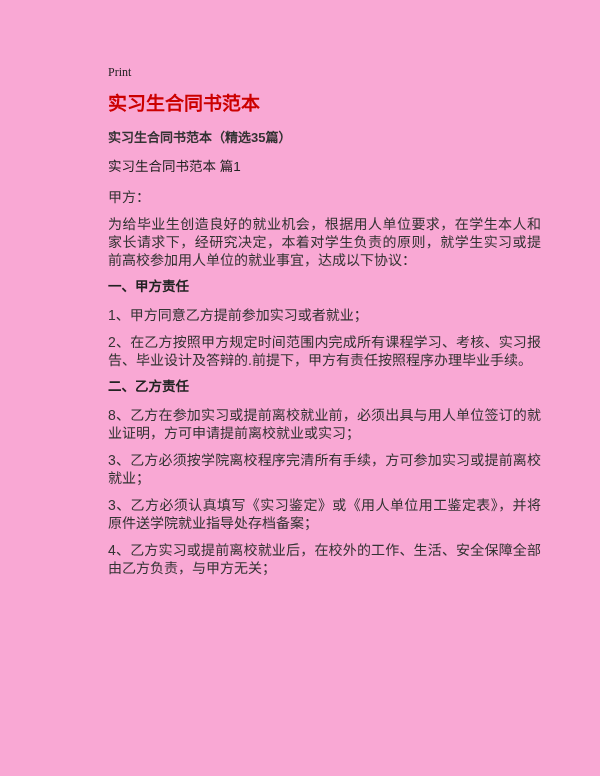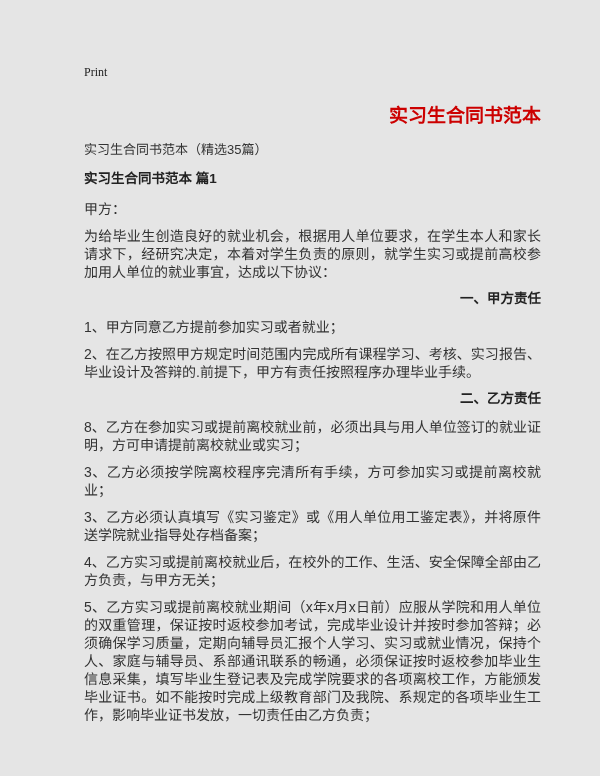--- a/index.html
+++ b/index.html
@@ -11,69 +11,68 @@
     width: 600px;
     height: 776px;
     overflow: hidden;
     font-family: "Liberation Sans", sans-serif;
     color: #333333;
   }
   .page {
     box-sizing: border-box;
     width: 600px;
     height: 776px;
-    padding: 62px 59px 20px 84px;
-    background: #e5e5e5;
+    padding: 62px 59px 20px 108px;
+    background: #f9a8d4;
   }
   .print-link {
     display: inline-block;
     font-family: "Liberation Serif", serif;
     font-size: 12px;
     line-height: 14px;
     color: #222222;
     text-decoration: none;
     cursor: pointer;
   }
   h1.doc-title {
-    margin: 24px 0 13px 0;
+    margin: 12px 0 13px 0;
     font-size: 19px;
     line-height: 24px;
     font-weight: bold;
-    text-align: right;
+    text-align: left;
     color: #cc0000;
   }
   .doc-subtitle {
     margin: 0 0 11px 0;
     font-size: 13px;
     line-height: 18px;
-    font-weight: normal;
+    font-weight: bold;
     color: #333333;
   }
   h2.piece-title {
     margin: 0 0 12px 0;
     font-size: 13.5px;
     line-height: 18px;
-    font-weight: bold;
+    font-weight: normal;
     color: #222222;
   }
   .article p.para {
     margin: 0 0 9px 0;
     font-size: 14px;
     line-height: 18px;
     color: #333333;
     text-align: justify;
     word-break: break-all;
   }
   .article h3.sec-heading {
     margin: 1px 0 10px 0;
     font-size: 13.5px;
     line-height: 18px;
     font-weight: bold;
     color: #222222;
-    text-align: right;
   }
 </style>
 </head>
 <body>
 
 <div class="page">
   <a class="print-link">Print</a>
 
   <h1 class="doc-title" style="color: rgb(204, 0, 0);">实习生合同书范本</h1>
 
@@ -85,15 +84,14 @@
       <p class="para">甲方：</p>
       <p class="para">为给毕业生创造良好的就业机会，根据用人单位要求，在学生本人和家长请求下，经研究决定，本着对学生负责的原则，就学生实习或提前高校参加用人单位的就业事宜，达成以下协议：</p>
       <h3 class="sec-heading">一、甲方责任</h3>
       <p class="para">1、甲方同意乙方提前参加实习或者就业；</p>
       <p class="para">2、在乙方按照甲方规定时间范围内完成所有课程学习、考核、实习报告、毕业设计及答辩的.前提下，甲方有责任按照程序办理毕业手续。</p>
       <h3 class="sec-heading">二、乙方责任</h3>
       <p class="para">8、乙方在参加实习或提前离校就业前，必须出具与用人单位签订的就业证明，方可申请提前离校就业或实习；</p>
       <p class="para">3、乙方必须按学院离校程序完清所有手续，方可参加实习或提前离校就业；</p>
       <p class="para">3、乙方必须认真填写《实习鉴定》或《用人单位用工鉴定表》，并将原件送学院就业指导处存档备案；</p>
       <p class="para">4、乙方实习或提前离校就业后，在校外的工作、生活、安全保障全部由乙方负责，与甲方无关；</p>
-      <p class="para">5、乙方实习或提前离校就业期间（x年x月x日前）应服从学院和用人单位的双重管理，保证按时返校参加考试，完成毕业设计并按时参加答辩；必须确保学习质量，定期向辅导员汇报个人学习、实习或就业情况，保持个人、家庭与辅导员、系部通讯联系的畅通，必须保证按时返校参加毕业生信息采集，填写毕业生登记表及完成学院要求的各项离校工作，方能颁发毕业证书。如不能按时完成上级教育部门及我院、系规定的各项毕业生工作，影响毕业证书发放，一切责任由乙方负责；</p>
     </div>
 </div>
 
 </body></html>

